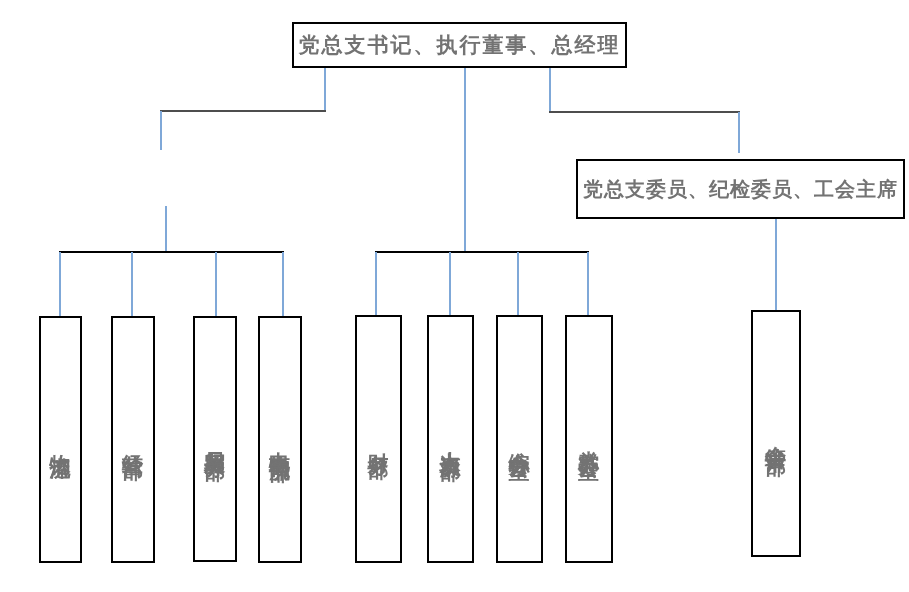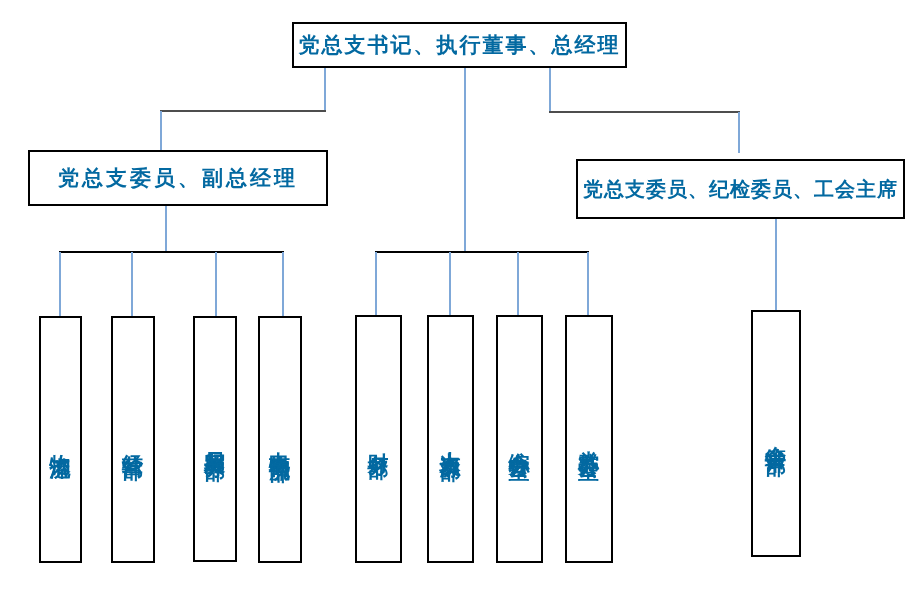--- a/index.html
+++ b/index.html
@@ -1,18 +1,18 @@
 <!DOCTYPE html>
 <html><head>
 <meta charset="utf-8">
 <style>
   html,body{margin:0;padding:0;background:#ffffff;}
   #canvas{
     position:relative;width:909px;height:592px;background:#ffffff;overflow:hidden;
-    font-family:"DejaVu Serif","Liberation Serif",serif;font-weight:bold;color:#0369a1;
+    font-family:"DejaVu Serif","Liberation Serif",serif;font-weight:bold;color:#737373;
   }
   .obox{
     position:absolute;box-sizing:border-box;border:2px solid #000;background:#fff;
     display:flex;align-items:center;justify-content:center;text-align:center;z-index:3;
   }
   .box-top   {left:292px;top:22px; width:335px;height:46px;font-size:21px;letter-spacing:2px;}
   .box-l2l   {left:28px; top:150px;width:300px;height:56px;font-size:21px;letter-spacing:3px;}
   .box-l2r   {left:576px;top:159px;width:329px;height:60px;font-size:20px;letter-spacing:1px;}
   .vbox{
     position:absolute;box-sizing:border-box;border:2px solid #000;background:#fff;z-index:3;
@@ -58,23 +58,20 @@
   <div class="vline" style="left:375px;top:252px;height:63px;"></div>
   <div class="vline" style="left:449px;top:252px;height:63px;"></div>
   <div class="vline" style="left:517px;top:252px;height:63px;"></div>
   <div class="vline" style="left:587px;top:252px;height:63px;"></div>
   <div class="vline" style="left:775px;top:213px;height:97px;"></div>
 
   <div class="obox box-top">
     <span>党总支书记、执行董事、总经理</span>
   </div>
 
-  <div class="obox box-l2l">
-    <span>党总支委员、副总经理</span>
-  </div>
 
   <div class="obox box-l2r">
     <span>党总支委员、纪检委员、工会主席</span>
   </div>
 
   <div class="vbox d1">
     <span>物流港</span>
   </div>
   <div class="vbox d2">
     <span>经营部</span>

